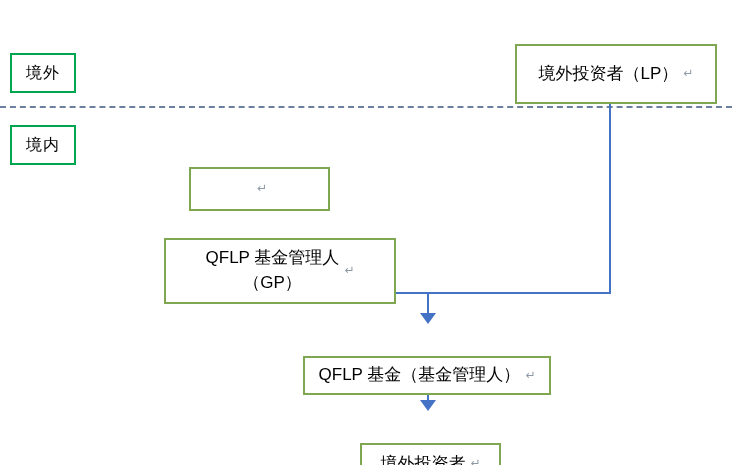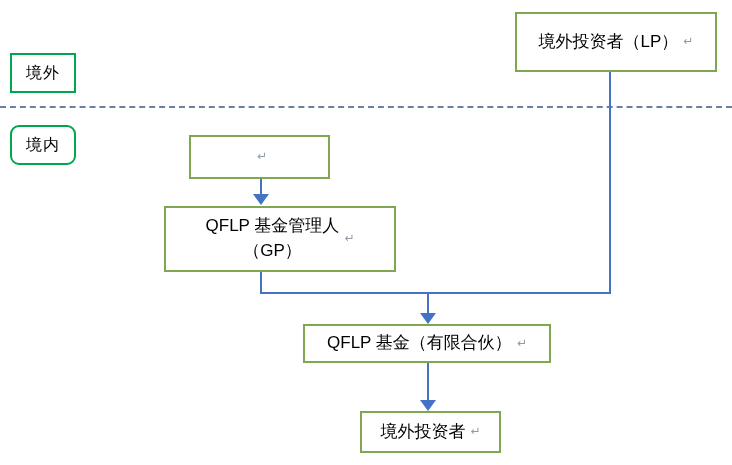--- a/index.html
+++ b/index.html
@@ -41,20 +41,21 @@
     background: #ffffff;
     display: flex;
     align-items: center;
     justify-content: center;
     text-align: center;
     color: #000000;
     font-size: 17px;
     line-height: 1.45;
     z-index: 3;
     padding: 0 6px;
+    margin-top: 32px;
   }
   .node .label { white-space: pre-line; }
   .pilcrow {
     color: #8f9aa8;
     font-size: 12px;
     margin-left: 5px;
     vertical-align: 2px;
   }
 
   
@@ -84,21 +85,21 @@
 </style>
 </head>
 <body>
 
 <div id="canvas">
 
   <div class="region-label" style="left:10px; top:53px; width:66px; height:40px;">
     <span>境外</span>
   </div>
 
-  <div class="region-label" style="left:10px; top:125px; width:66px; height:40px;border-radius:9px;">
+  <div class="region-label" style="left:10px; top:125px; width:66px; height:40px;">
     <span>境内</span>
   </div>
 
   <div class="divider" style="left:0px; top:106px; width:732px;"></div>
 
   <div class="conn v" style="left:609px; top:71px; height:223px;"></div>
 
   <div class="conn v" style="left:260px; top:271px; height:23px;"></div>
 
   <div class="conn h" style="left:260px; top:292px; width:351px;"></div>
@@ -121,21 +122,21 @@
     <span class="pilcrow">↵</span>
   </div>
 
   <div class="node" style="left:164px; top:206px; width:232px; height:66px;">
     <span class="label">QFLP 基金管理人
 （GP）</span>
     <span class="pilcrow">↵</span>
   </div>
 
   <div class="node" style="left:303px; top:324px; width:248px; height:39px;">
-    <span class="label">QFLP 基金（有限合伙）</span>
+    <span class="label">QFLP 基金（基金管理人）</span>
     <span class="pilcrow">↵</span>
   </div>
 
   <div class="node" style="left:360px; top:411px; width:141px; height:42px;">
     <span class="label">境外投资者</span>
     <span class="pilcrow">↵</span>
   </div>
 
 </div>
 

